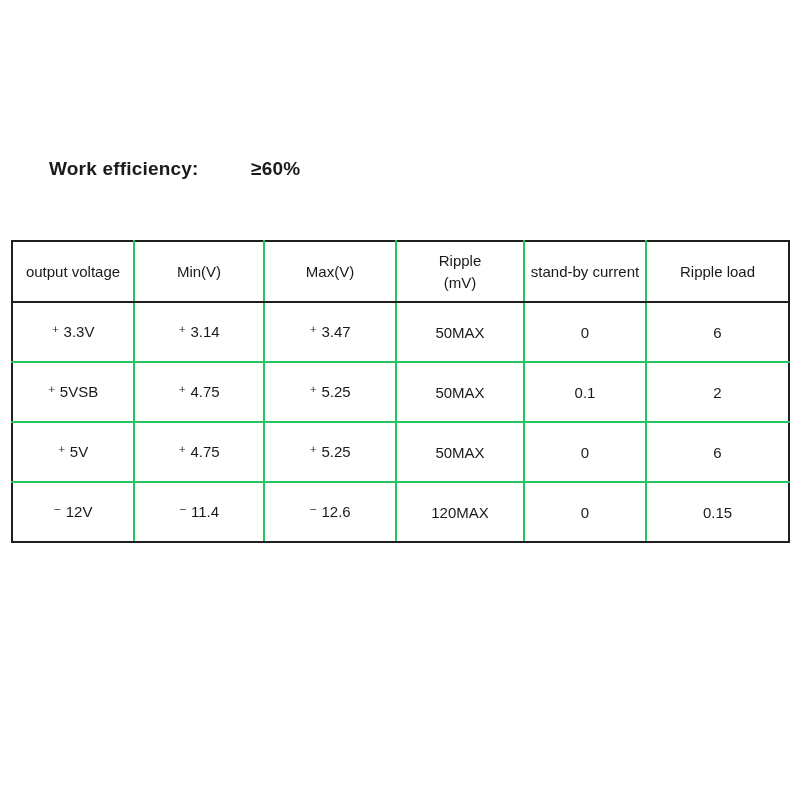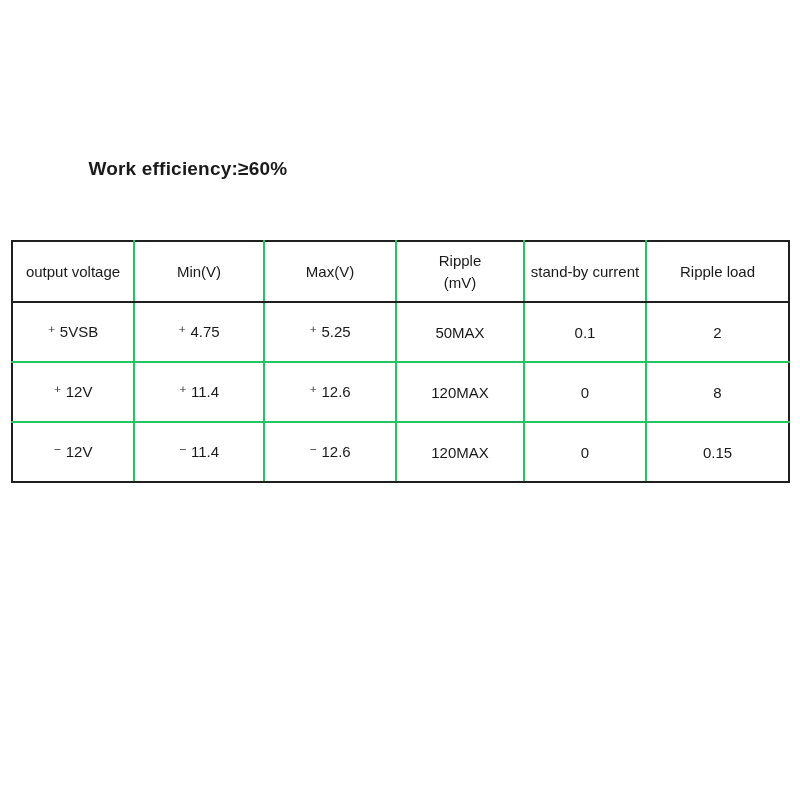--- a/index.html
+++ b/index.html
@@ -10,29 +10,28 @@
     width: 800px;
     height: 800px;
     position: relative;
     background: #ffffff;
     font-family: "Liberation Sans", "DejaVu Sans", sans-serif;
     color: #1a1a1a;
     overflow: hidden;
   }
   .efficiency-line {
     position: absolute;
-    left: 36px;
+    left: 49px;
     top: 158px;
     display: flex;
     align-items: baseline;
     font-weight: bold;
     font-size: 19px;
     letter-spacing: 0.2px;
     white-space: nowrap;
-    text-align: right;
   }
   .efficiency-line .eff-label {
     display: inline-block;
     width: 202px;
   }
   table.spec-table {
     position: absolute;
     left: 11px;
     top: 240px;
     border-collapse: collapse;
@@ -87,34 +86,42 @@
       <th>Min(V)</th>
       <th>Max(V)</th>
       <th>Ripple
 (mV)</th>
       <th>stand-by current</th>
       <th>Ripple load</th>
     </tr>
   </thead>
   <tbody>
     <tr>
+      <td>⁺ 3.3V</td>
+      <td>⁺ 3.14</td>
+      <td>⁺ 3.47</td>
+      <td>50MAX</td>
+      <td>0</td>
+      <td>6</td>
+    </tr>
+    <tr>
       <td>⁺ 5VSB</td>
       <td>⁺ 4.75</td>
       <td>⁺ 5.25</td>
       <td>50MAX</td>
       <td>0.1</td>
       <td>2</td>
     </tr>
     <tr>
-      <td>⁺ 12V</td>
-      <td>⁺ 11.4</td>
-      <td>⁺ 12.6</td>
-      <td>120MAX</td>
+      <td>⁺ 5V</td>
+      <td>⁺ 4.75</td>
+      <td>⁺ 5.25</td>
+      <td>50MAX</td>
       <td>0</td>
-      <td>8</td>
+      <td>6</td>
     </tr>
     <tr>
       <td>⁻ 12V</td>
       <td>⁻ 11.4</td>
       <td>⁻ 12.6</td>
       <td>120MAX</td>
       <td>0</td>
       <td>0.15</td>
     </tr>
   </tbody>

